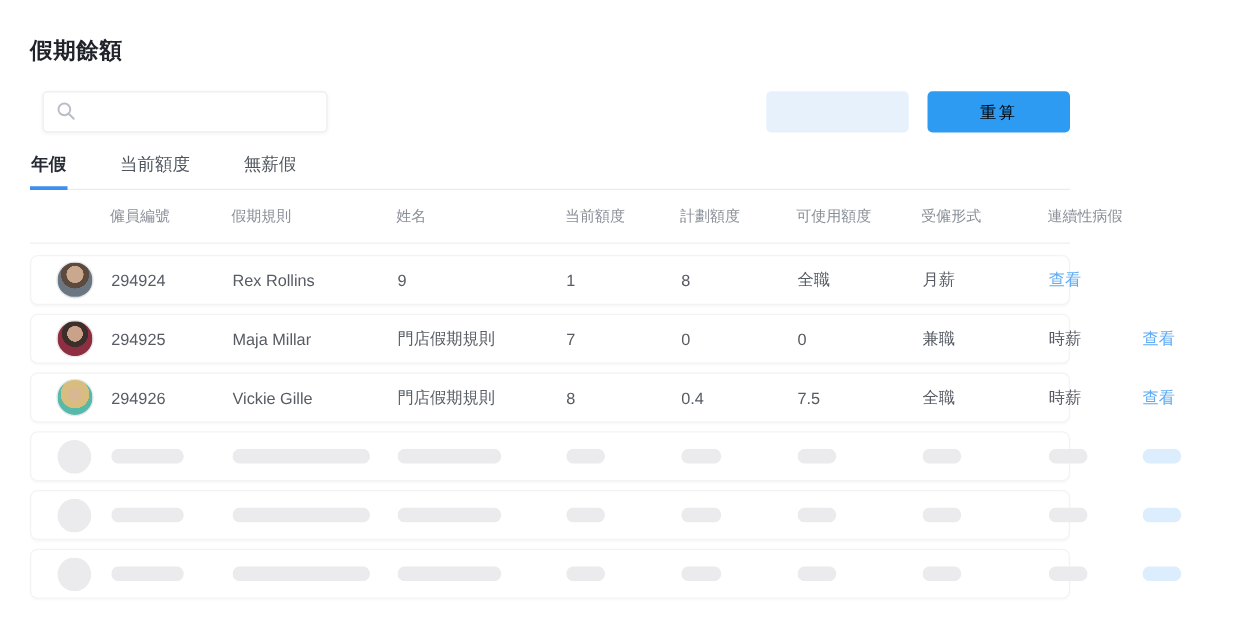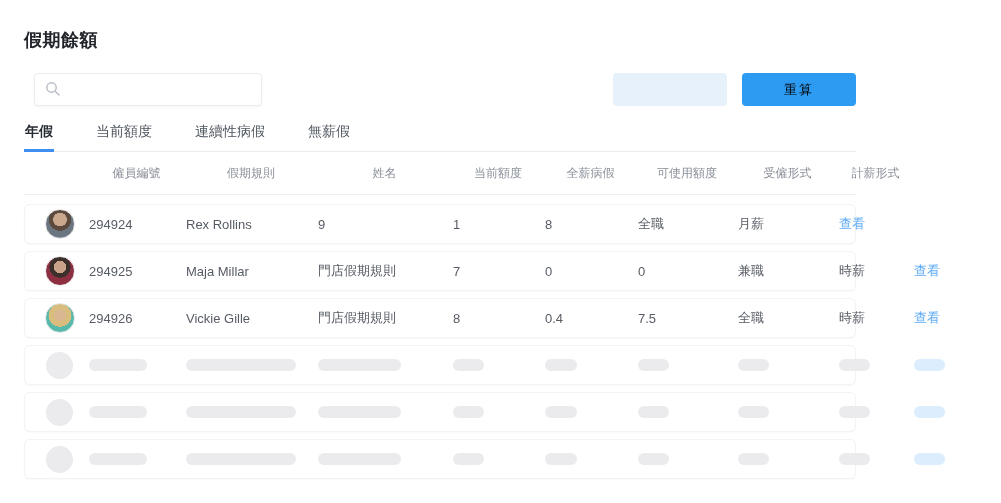--- a/index.html
+++ b/index.html
@@ -25,21 +25,21 @@
   .search-icon{position:absolute;left:11px;top:8px;width:16px;height:16px;color:#b9bec6;}
   .btn-skeleton{margin-left:auto;width:114px;height:33px;border-radius:4px;background:var(--btn-ph);}
   .primary-btn{margin-left:15px;width:114px;height:33px;border:none;border-radius:4px;
     background:var(--accent);color:#000000;font-size:13px;letter-spacing:2px;cursor:pointer;}
   
   .tabs{margin-top:17px;display:flex;gap:41px;border-bottom:1px solid var(--border);}
   .tab{padding:0 1px 11px;font-size:14px;color:var(--txt-tab);cursor:pointer;position:relative;margin-bottom:-1px;}
   .tab.active{color:#262b33;font-weight:700;border-bottom:3px solid var(--underline);padding-bottom:8px;text-align:center;}
   
   .grid{display:grid;grid-template-columns:64px 97px 132px 135px 92px 93px 100px 101px 75px 58px;align-items:center;}
-  .thead{height:43px;border-bottom:1px solid #edeff2;font-size:12px;color:var(--txt-head);text-align:center;}
+  .thead{height:43px;border-bottom:1px solid #edeff2;font-size:12px;color:var(--txt-head);}
   .rows{margin-top:9px;}
   .row{height:40px;background:#fff;border:1px solid var(--card-border);border-radius:6px;
     margin-bottom:7px;font-size:13px;color:var(--txt-cell);box-shadow:0 1px 2px rgba(30,40,60,.03);}
   .avatar{width:30px;height:30px;border-radius:50%;margin-left:20px;border:1px solid #e8e8e8;}
   .av-rex{background:radial-gradient(circle at 50% 34%,#c9a88d 0 29%,#5d4a3e 30% 48%,#6b7683 49% 75%,#8795a4 76%);}
   .av-maja{background:radial-gradient(circle at 50% 36%,#caa189 0 27%,#3c2e2a 28% 46%,#8e2f41 47% 78%,#9aa0a6 79%);}
   .av-vickie{background:radial-gradient(circle at 50% 40%,#dab793 0 26%,#d9bd7e 27% 52%,#56b9a9 53% 80%,#bfc6cc 81%);}
   .link{color:var(--link);font-size:13px;text-decoration:none;cursor:pointer;}
   
   .sk-avatar{width:27px;height:27px;border-radius:50%;margin-left:21px;background:var(--skel);}
@@ -65,34 +65,33 @@
       </span>
       <input type="text" placeholder="" style="">
     </div>
     <div class="btn-skeleton"></div>
     <button class="primary-btn">重算</button>
   </div>
 
   <div class="tabs">
     <div class="tab active">年假</div>
     <div class="tab">当前額度</div>
-    <div class="tab">連續性病假</div>
     <div class="tab">無薪假</div>
   </div>
 
   <div class="grid thead">
     <div class="cell"></div>
     <div class="cell">僱員編號</div>
     <div class="cell">假期規則</div>
     <div class="cell">姓名</div>
     <div class="cell">当前額度</div>
-    <div class="cell">全薪病假</div>
+    <div class="cell">計劃額度</div>
     <div class="cell">可使用額度</div>
     <div class="cell">受僱形式</div>
-    <div class="cell">計薪形式</div>
+    <div class="cell">連續性病假</div>
     <div class="cell"></div>
   </div>
 
   <div class="rows">
 
     <div class="grid row">
       <div class="cell">
           <div class="avatar av-rex"></div>
         </div>
       <div class="cell">294924</div>

